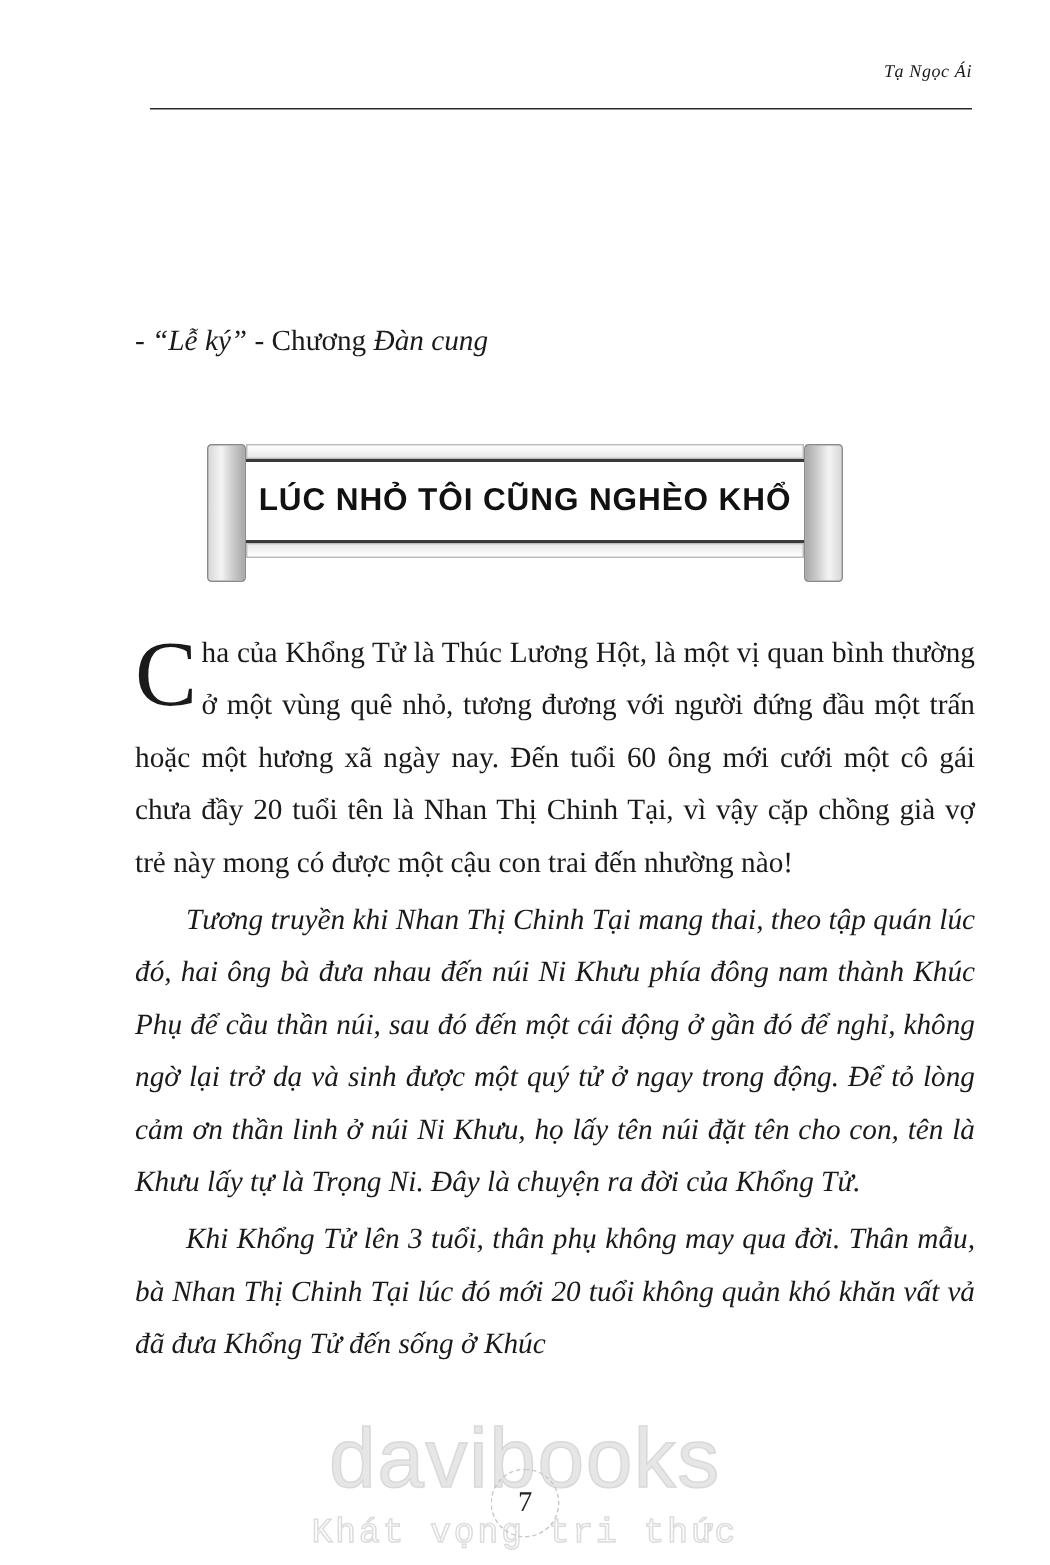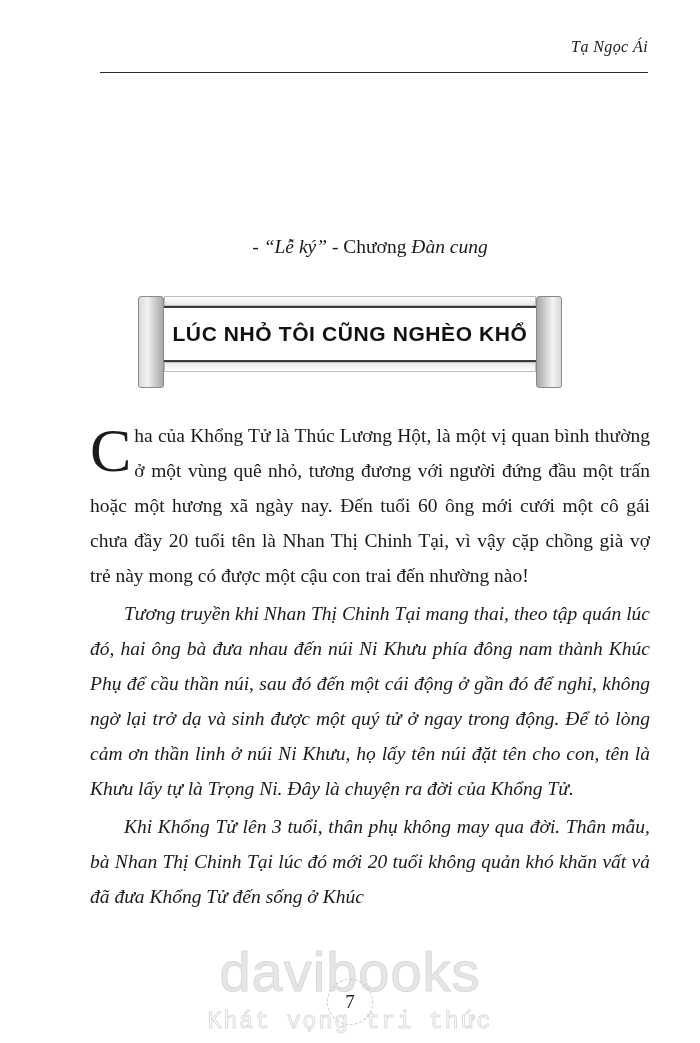--- a/index.html
+++ b/index.html
@@ -27,21 +27,21 @@
   .header {
     position: absolute;
     top: 38px;
     left: 100px;
     right: 52px;
     text-align: right;
   }
   .header-author {
     font-family: "Liberation Serif", serif;
     font-style: italic;
-    font-size: 16px;
+    font-size: 12px;
     letter-spacing: 0.4px;
     color: #1a1a1a;
   }
   .header-rule {
     position: absolute;
     top: 72px;
     left: 100px;
     width: 548px;
     height: 1px;
     background: #2b2b2b;
@@ -60,22 +60,21 @@
   }
   .epigraph .indent { display: inline-block; width: 34px; }
   .epigraph em { font-style: italic; }
   .epigraph-source {
     position: absolute;
     top: 211px;
     left: 90px;
     width: 560px;
     font-size: 19.5px;
     line-height: 33px;
-    text-align: center;
-    margin-top: 19px;
+    text-align: left;
   }
   .epigraph-source em { font-style: italic; }
 
   
   .banner {
     position: absolute;
     top: 296px;
     left: 138px;
     width: 424px;
     height: 76px;

